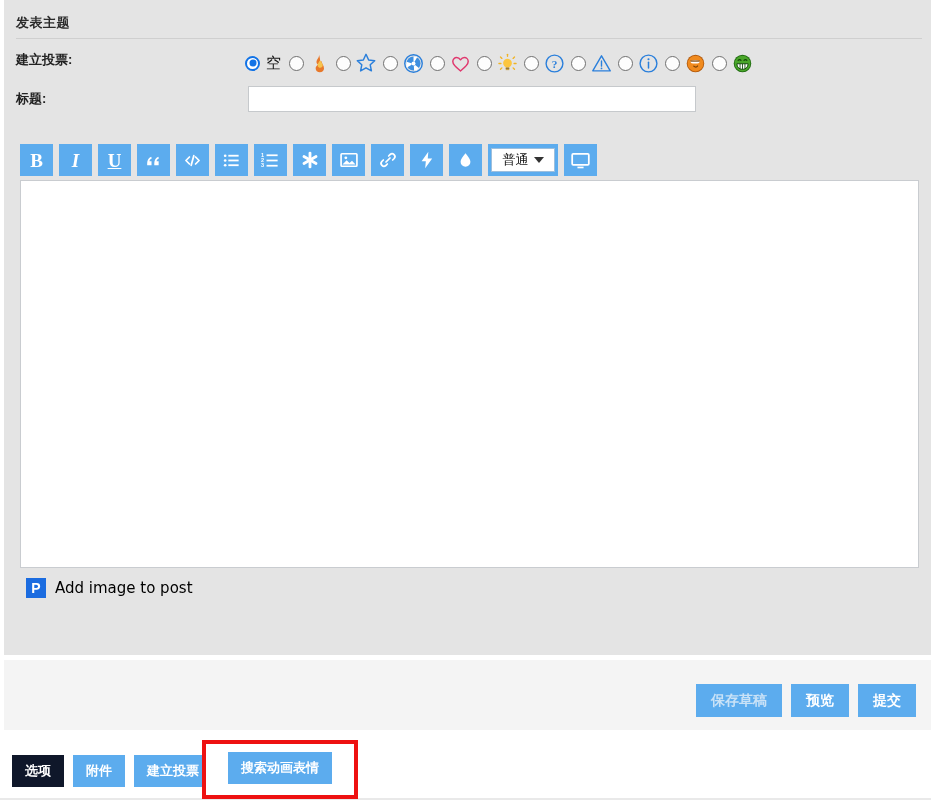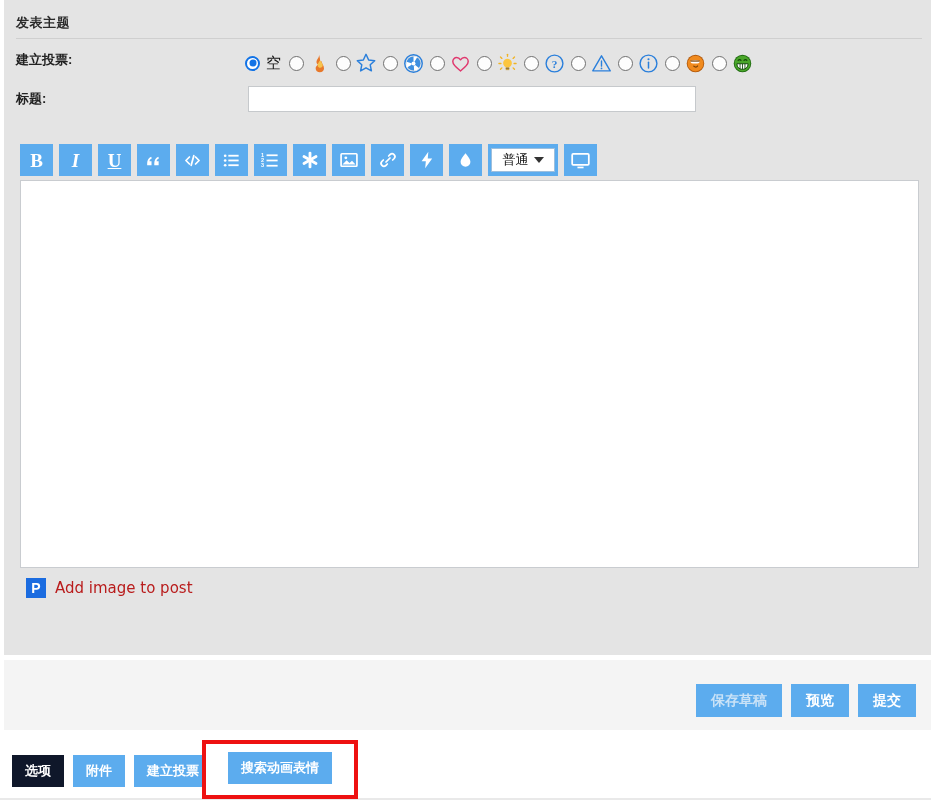--- a/index.html
+++ b/index.html
@@ -112,21 +112,21 @@
     position: absolute; left: 22px; top: 578px;
     display: flex; align-items: center; gap: 9px; cursor: pointer;
   }
   .p-icon {
     width: 20px; height: 20px; background: #1b6ce0;
     color: #fff; font-weight: bold; font-size: 14px;
     display:flex; align-items:center; justify-content:center;
     font-family: "Liberation Sans", sans-serif;
   }
   .addimg-label {
-    font-size: 15px; color: #b91c1c;
+    font-size: 15px; color: #000000;
     font-family: "DejaVu Sans", sans-serif;
   }
 
   
   .panel-submit {
     position: absolute; left: 4px; top: 660px; width: 927px; height: 70px;
     background: #f4f4f4;
   }
   .submit-row {
     position: absolute; right: 15px; top: 24px;

